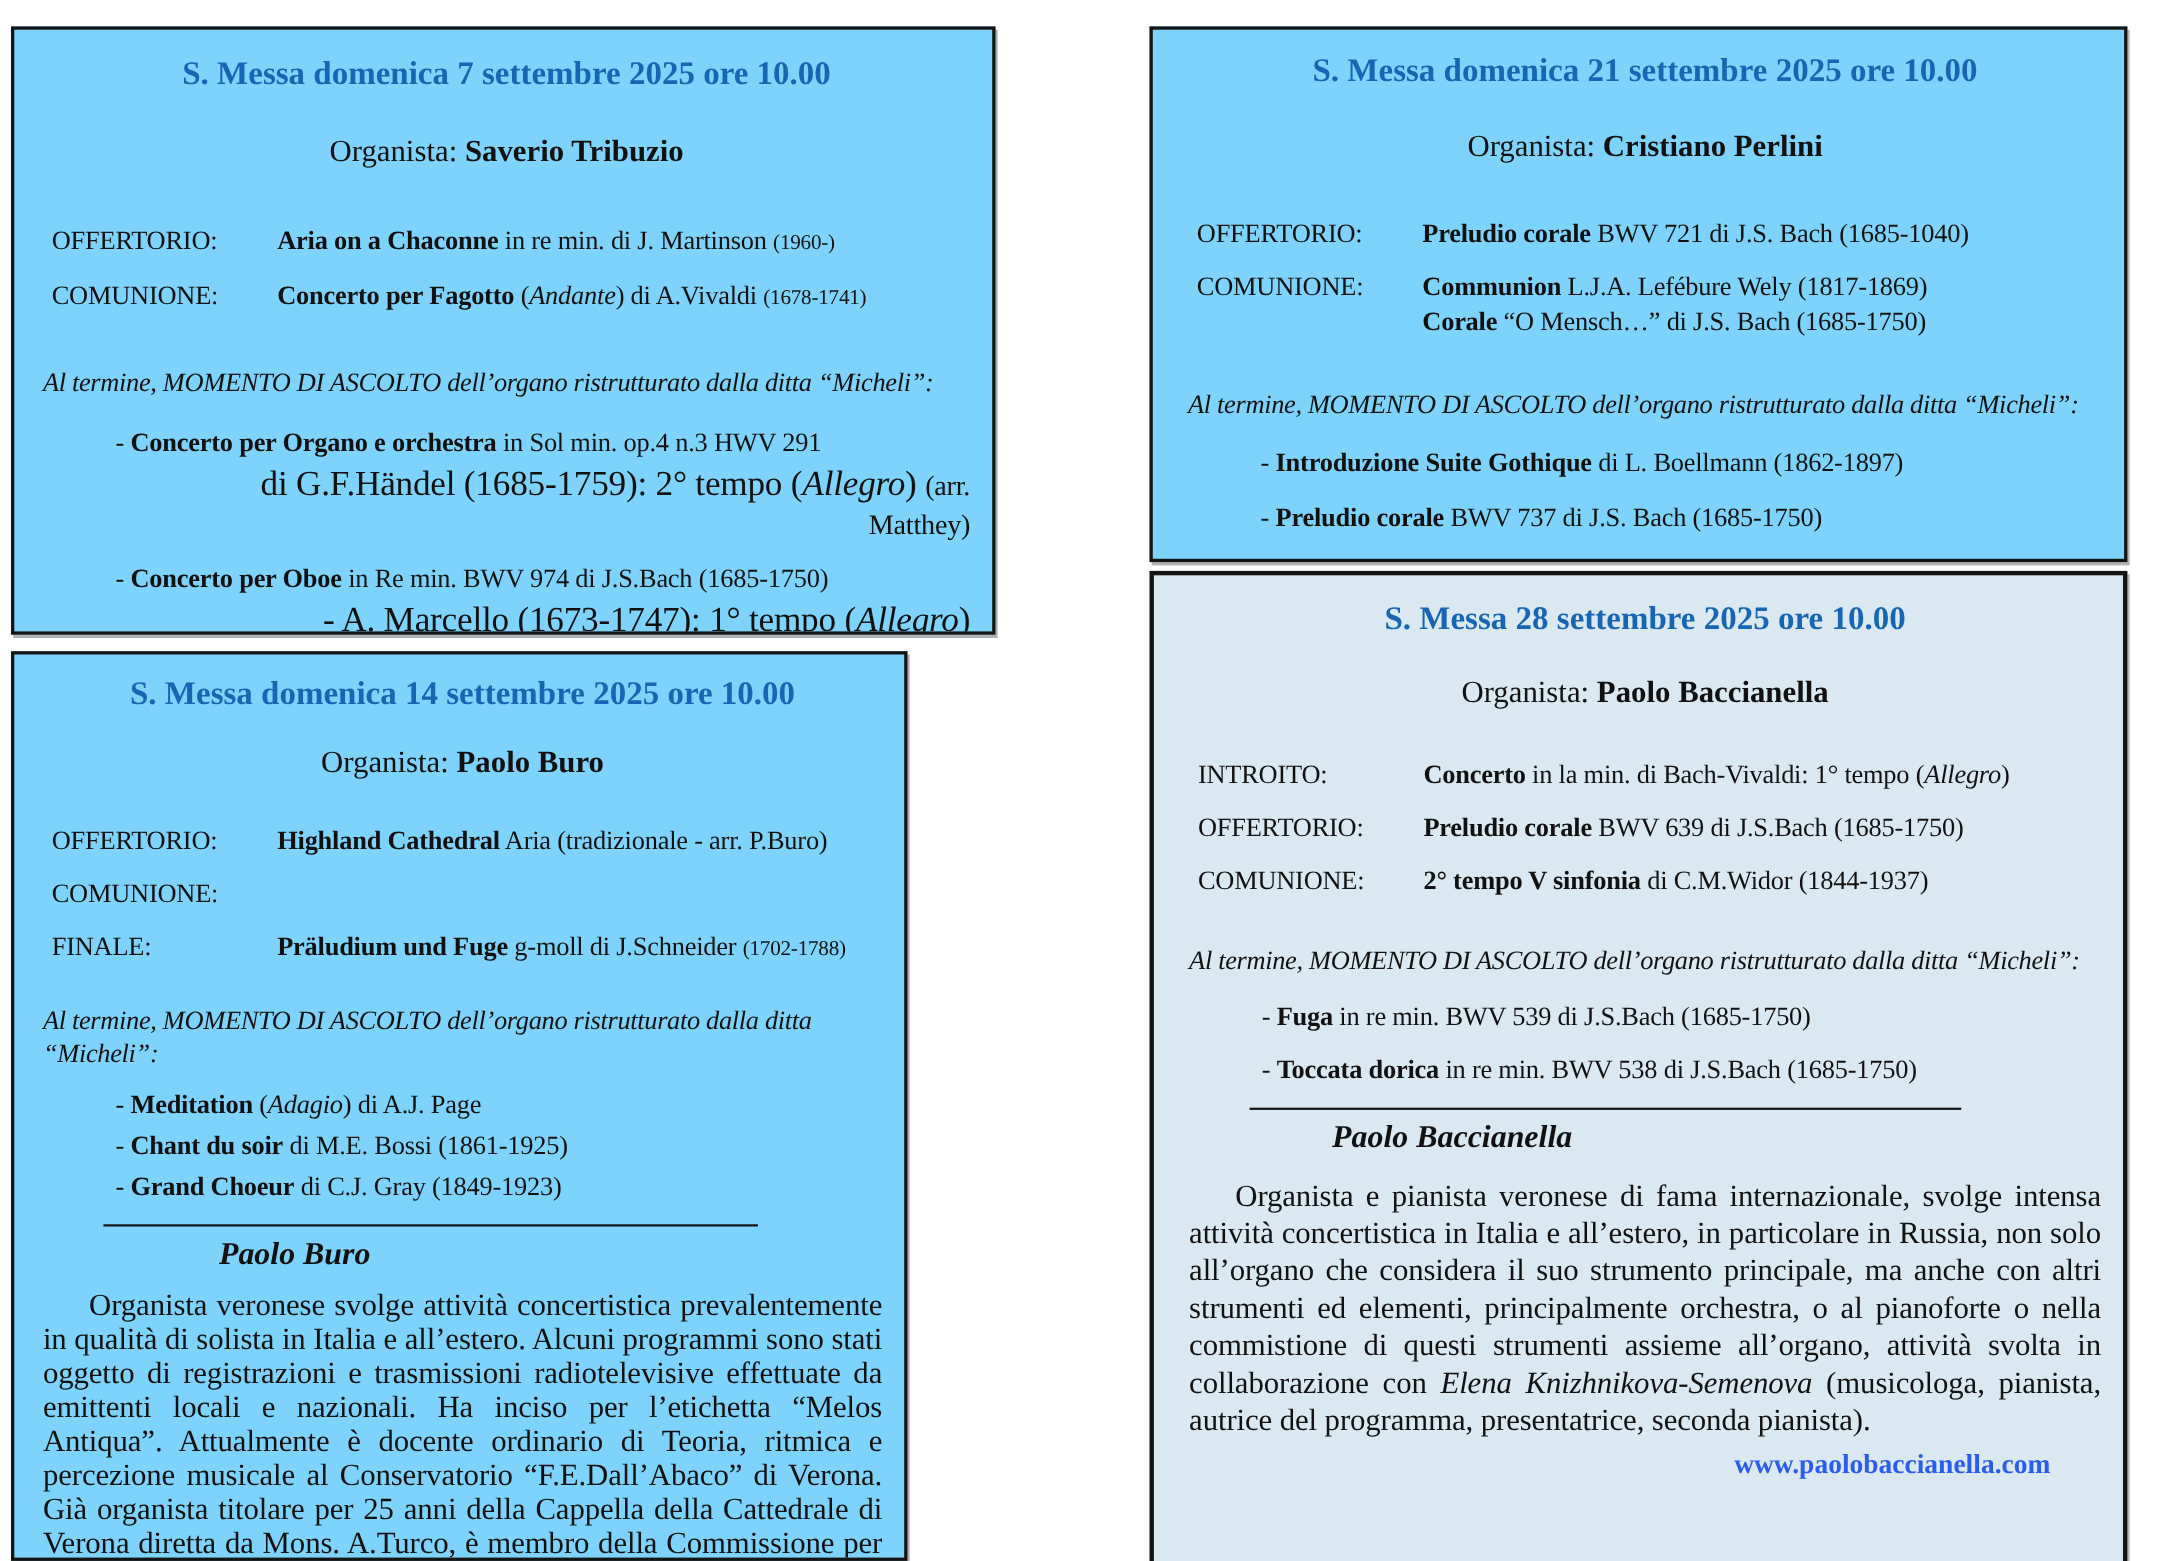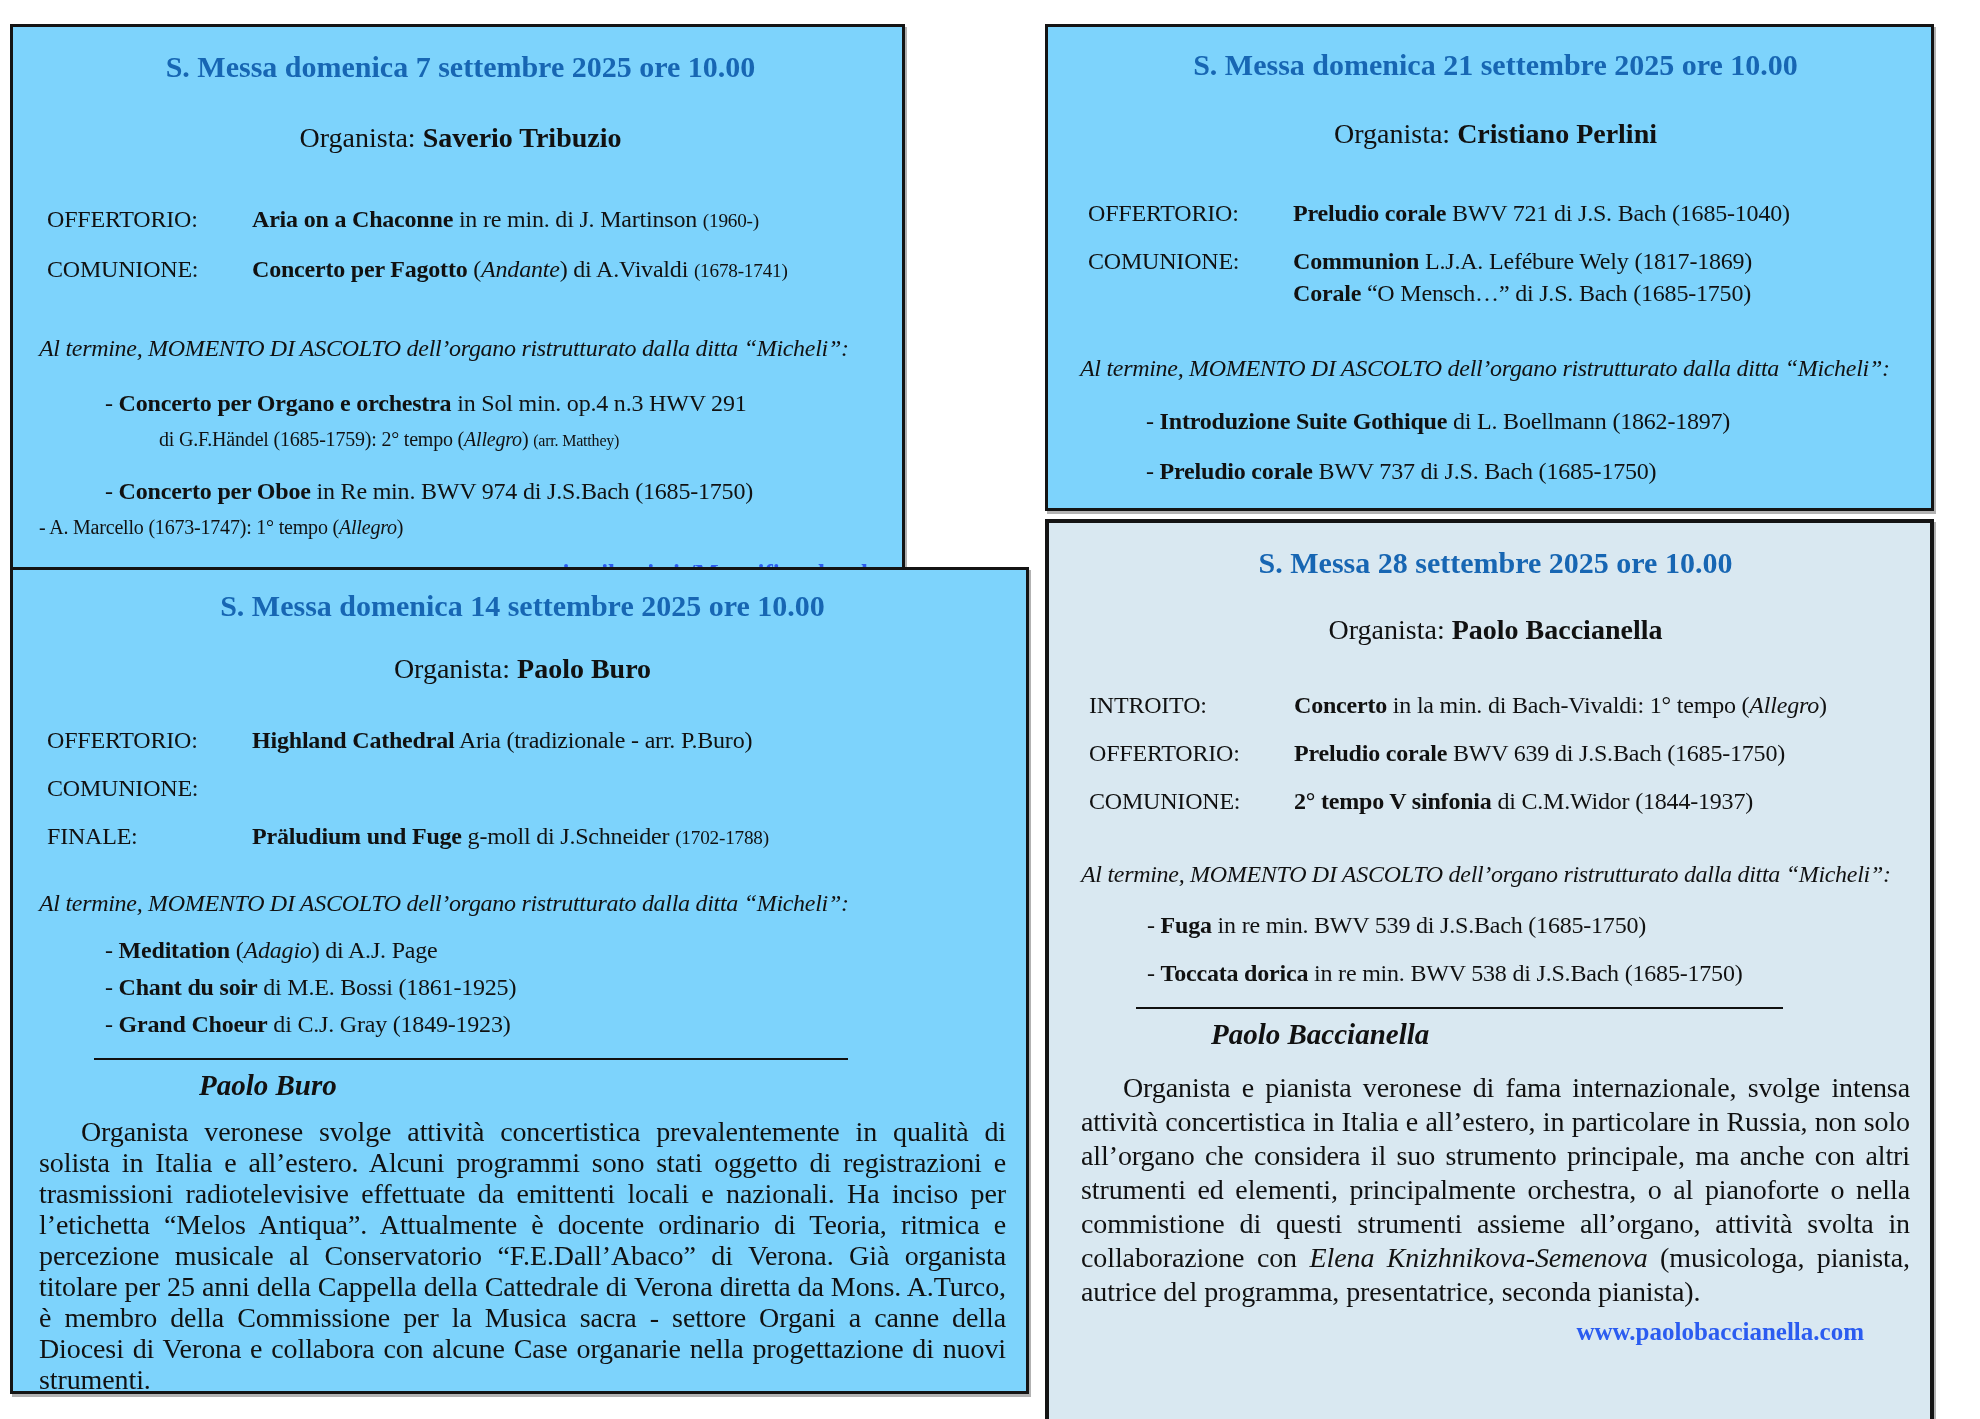--- a/index.html
+++ b/index.html
@@ -13,33 +13,33 @@
     width:1980px;height:1419px;position:relative;background:#ffffff;
     font-family:"Liberation Serif","DejaVu Serif",serif;color:#111;
     overflow:hidden;
   }
   .panel{
     position:absolute;background:#7dd3fc;border:3px solid var(--border-dark);
     box-shadow:2px 3px 0 rgba(0,0,0,.30);
     box-sizing:border-box;padding:8px 20px 8px 26px;overflow:hidden;
   }
   #panel1{left:10px;top:24px;width:895px;height:553px;}
-  #panel2{left:10px;top:567px;width:1019px;height:827px;}
+  #panel2{left:10px;top:592px;width:815px;height:827px;}
   #panel3{left:1045px;top:24px;width:889px;height:487px;padding-left:32px;}
   #panel4{left:1045px;top:519px;width:889px;height:912px;background:var(--panel4-bg);border-width:4px;padding-left:32px;}
   .title{color:var(--title-blue);font-weight:bold;font-size:30px;line-height:36px;text-align:center;}
   .organist{font-size:28px;line-height:34px;text-align:center;}
   .organist .name{font-weight:bold;}
   .prow{display:flex;font-size:24px;line-height:32px;padding-left:8px;letter-spacing:-0.2px;}
   .plabel{flex:0 0 205px;}
   .pcontent{flex:1;}
   .cont2{font-size:24px;line-height:32px;margin-left:213px;letter-spacing:-0.2px;}
   .alterm{font-style:italic;font-size:24px;line-height:30px;letter-spacing:-0.3px;}
   .litem{font-size:24px;line-height:32px;padding-left:66px;letter-spacing:-0.2px;}
-  .litem2{font-size:20px;line-height:32px;text-align:left;letter-spacing:-0.2px;}
+  .litem2{font-size:32px;line-height:32px;text-align:right;letter-spacing:-0.2px;}
   .litem2.shift{padding-left:120px;}
   .rule{border-top:2px solid #111;margin-left:55px;width:78%;height:0;}
   .bioname{font-size:29px;line-height:38px;font-weight:bold;font-style:italic;padding-left:160px;}
   .bio{font-size:28px;text-align:justify;line-height:31px;text-indent:42px;letter-spacing:-0.1px;}
   #panel4 .bio{line-height:34px;}
   .linkline{text-align:right;font-size:25px;line-height:30px;padding-right:14px;}
   .link{color:var(--link-blue);font-weight:bold;text-decoration:none;cursor:pointer;}
   .b{font-weight:bold}
   .i{font-style:italic}
   .sm{font-size:0.8em}

